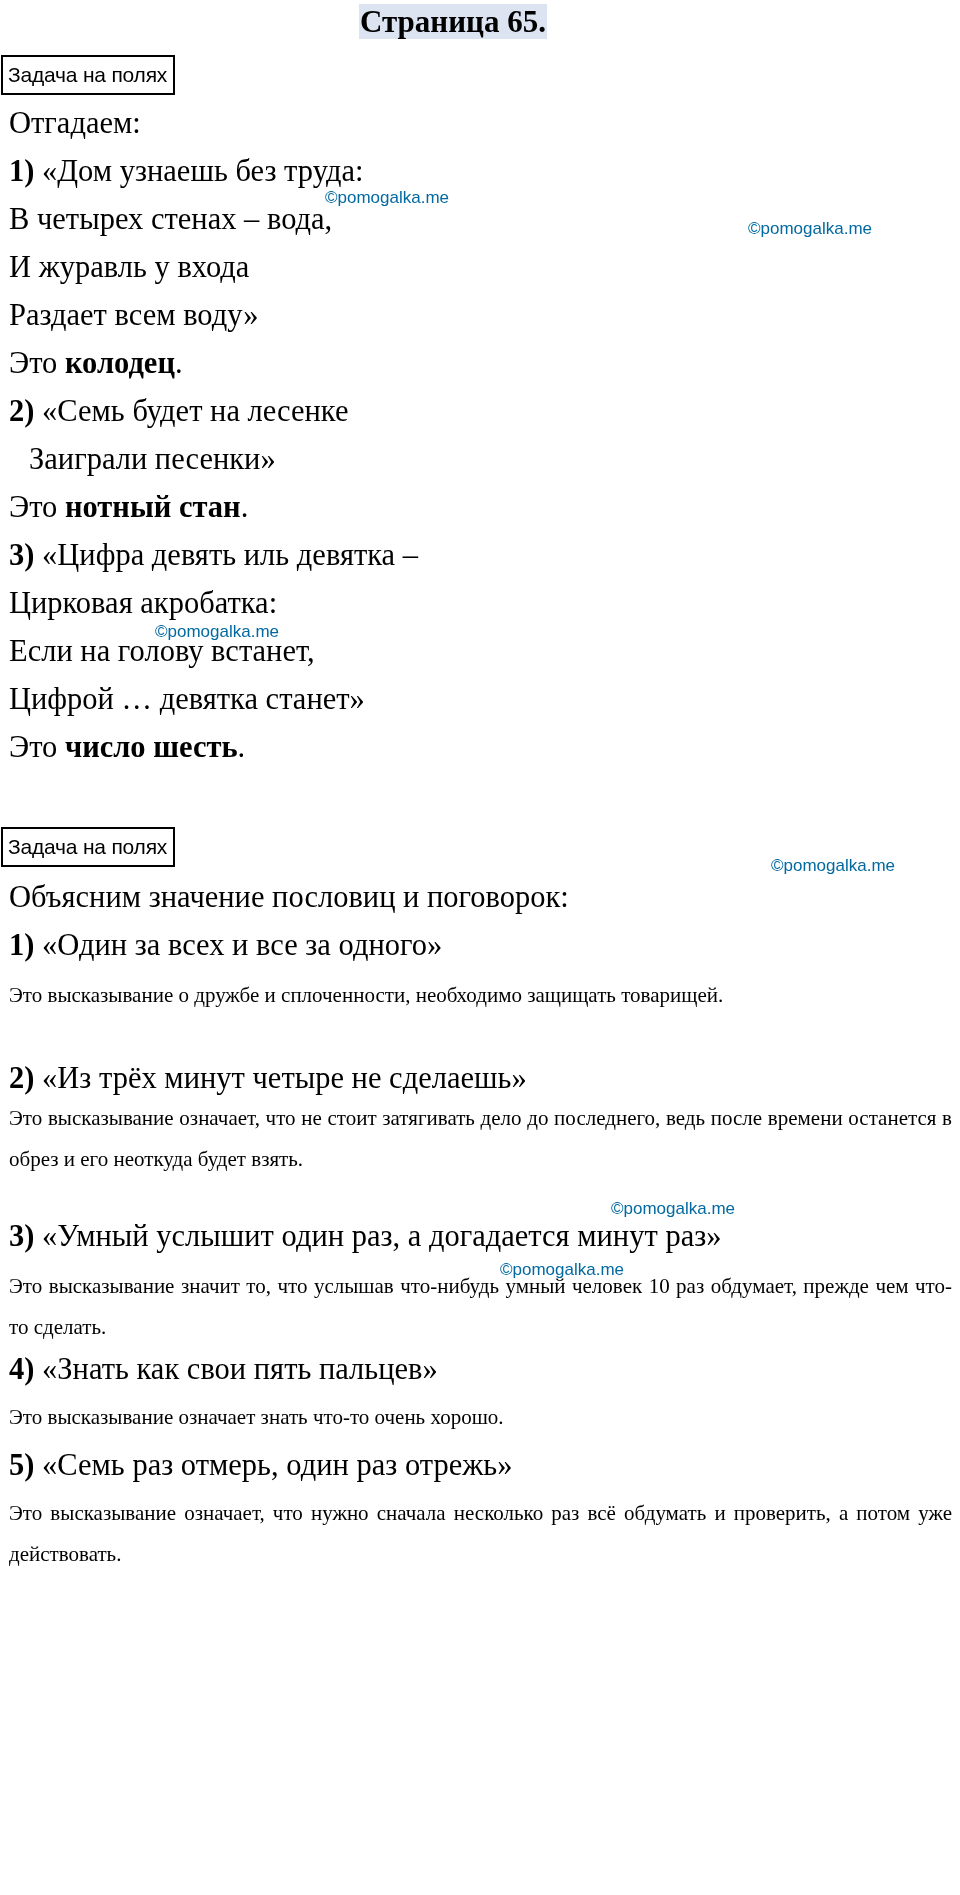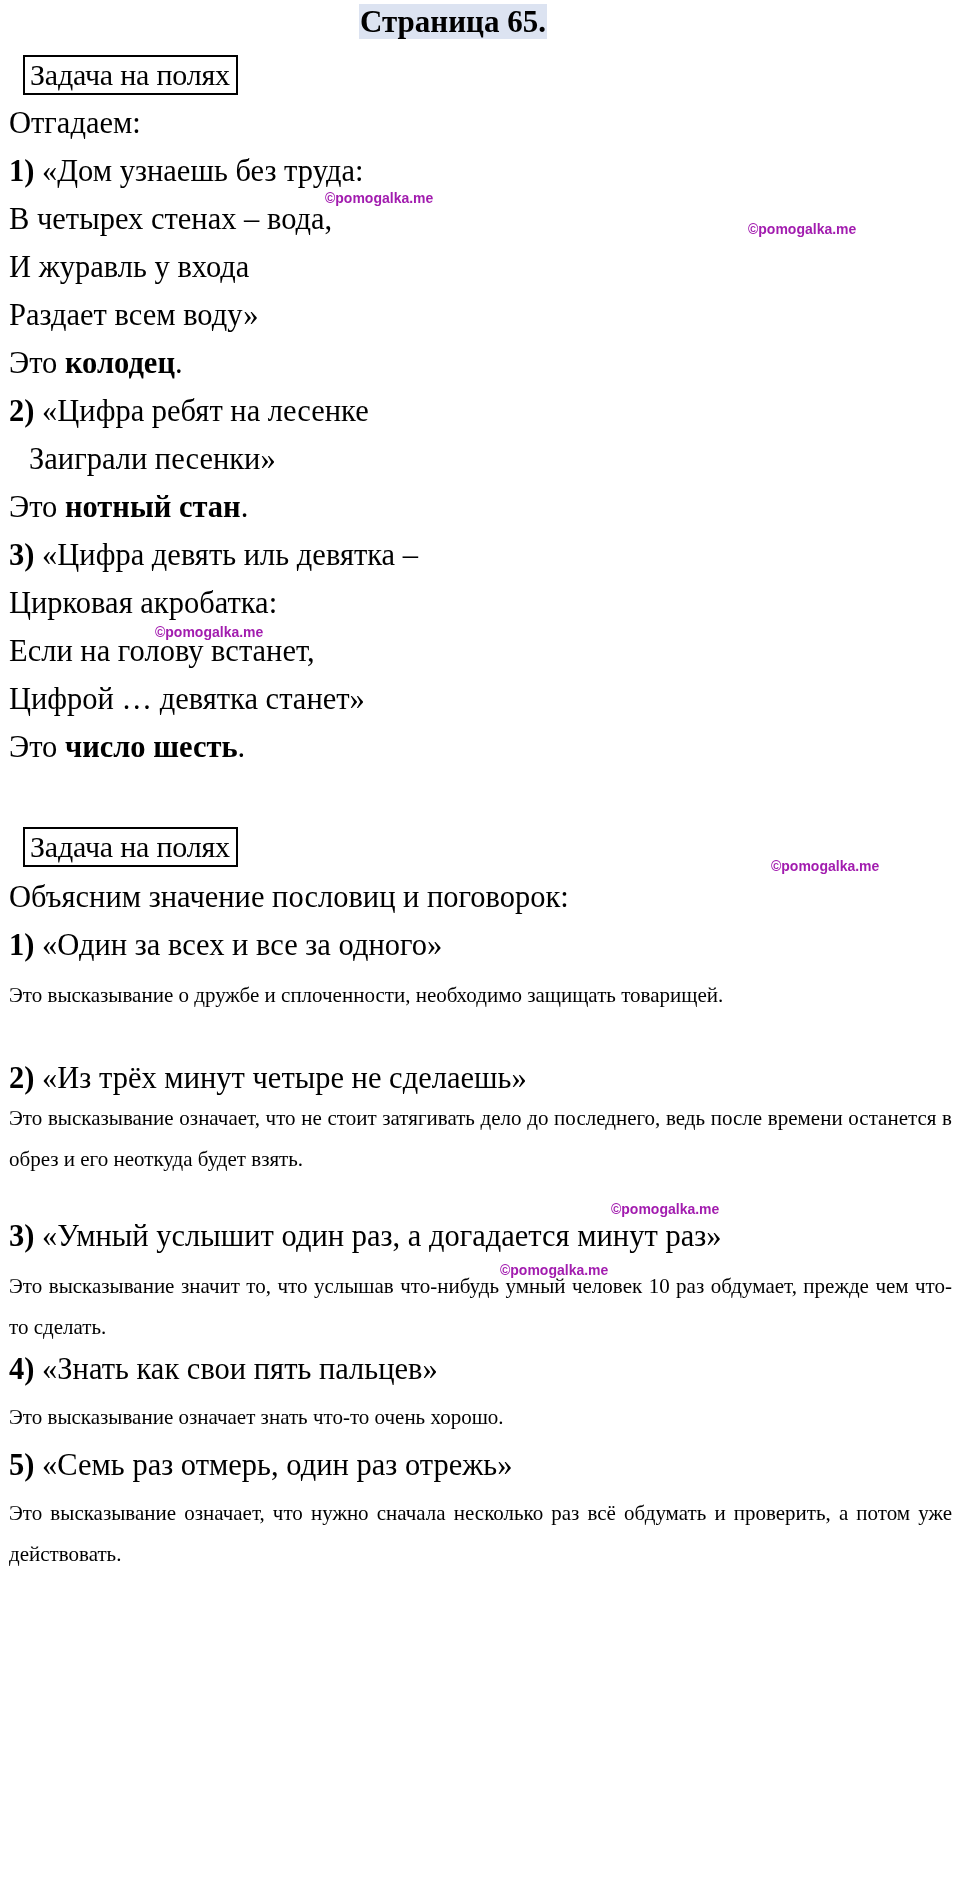--- a/index.html
+++ b/index.html
@@ -24,24 +24,24 @@
       font-size: 31px;
       font-weight: bold;
       line-height: 40px;
     }
     .page-title span.hl {
       background: #dce3f1;
       padding: 0 1px;
     }
     .task-box {
       position: absolute;
-      left: 23px;
+      left: 1px;
       border: 2px solid #000;
-      font-family: Liberation Serif, serif;
-      font-size: 30px;
+      font-family: Liberation Sans, sans-serif;
+      font-size: 21px;
       line-height: 36px;
       padding: 0 6px 0 5px;
       letter-spacing: -0.2px;
     }
     .line {
       position: absolute;
       left: 9px;
       font-size: 30.5px;
       line-height: 36px;
       white-space: nowrap;
@@ -52,42 +52,42 @@
       left: 9px;
       width: 943px;
       font-size: 21px;
       line-height: 41px;
       text-align: justify;
       text-align-last: left;
     }
     .wm {
       position: absolute;
       font-family: "Liberation Sans", "DejaVu Sans", sans-serif;
-      font-weight: bold;
-      font-size: 14px;
+      font-weight: normal;
+      font-size: 17px;
       line-height: 20px;
-      color: #a21caf;
+      color: #0369a1;
       white-space: nowrap;
     }
   </style>
 </head>
 <body>
 
 <div class="page-title"><span class="hl">Страница 65.</span></div>
 
 <div class="task-box" style="top:55px;">Задача на полях</div>
 <div class="line" style="top:105px;">Отгадаем:</div>
 
 <div class="line" style="top:153px;"><b>1)</b> <span>«Дом узнаешь без труда:</span></div>
 <div class="line" style="top:201px;">В четырех стенах – вода,</div>
 <div class="line" style="top:249px;">И журавль у входа</div>
 <div class="line" style="top:297px;">Раздает всем воду»</div>
 <div class="line" style="top:345px;"><span>Это </span><b>колодец</b><span>.</span></div>
 
-<div class="line" style="top:393px;"><b>2)</b> <span>«Цифра ребят на лесенке</span></div>
+<div class="line" style="top:393px;"><b>2)</b> <span>«Семь будет на лесенке</span></div>
 <div class="line" style="top:441px;margin-left:20px;">Заиграли песенки»</div>
 <div class="line" style="top:489px;"><span>Это </span><b>нотный стан</b><span>.</span></div>
 
 <div class="line" style="top:537px;"><b>3)</b> <span>«Цифра девять иль девятка –</span></div>
 <div class="line" style="top:585px;">Цирковая акробатка:</div>
 <div class="line" style="top:633px;">Если на голову встанет,</div>
 <div class="line" style="top:681px;">Цифрой … девятка станет»</div>
 <div class="line" style="top:729px;"><span>Это </span><b>число шесть</b><span>.</span></div>
 
 <div class="task-box" style="top:827px;">Задача на полях</div>

